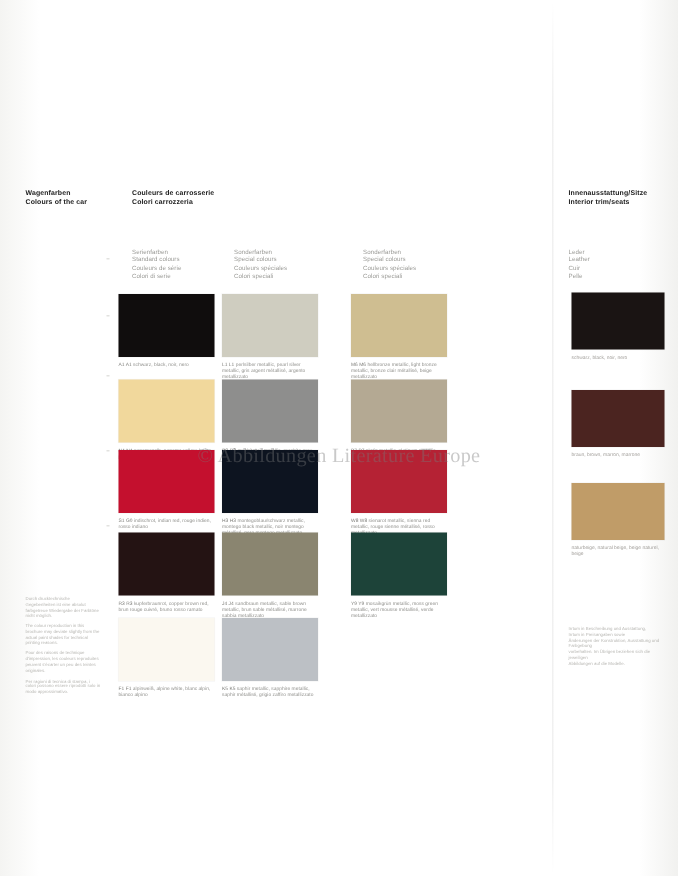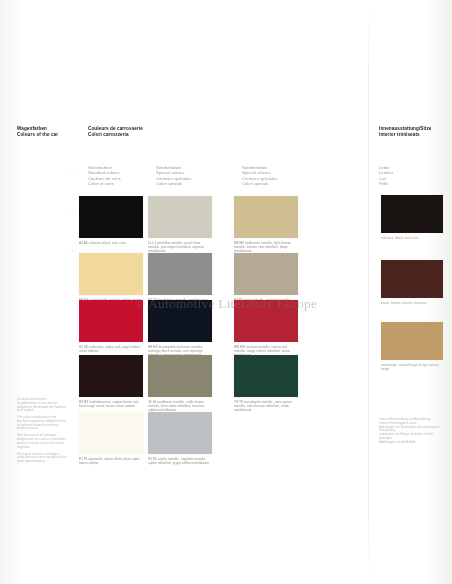--- a/index.html
+++ b/index.html
@@ -237,14 +237,14 @@
   <div class="cap-l" style="left:381px;top:363px;width:62px;">naturbeige, natural beige, beige naturel, beige</div>
 
   <div class="foot" style="left:379px;top:418px;width:64px;">
     <p style="margin-bottom:0">Irrtum in Beschreibung und Ausstattung,</p>
     <p style="margin-bottom:0">Irrtum in Preisangaben sowie</p>
     <p style="margin-bottom:0">Änderungen der Konstruktion, Ausstattung und Farbgebung</p>
     <p style="margin-bottom:0">vorbehalten. Im Übrigen beziehen sich die jeweiligen</p>
     <p style="margin-bottom:0">Abbildungen auf die Modelle.</p>
   </div>
 
-  <div class="watermark">© Automotive Literature Europe</div>
+  <div class="watermark">© Abbildungen Literature Europe</div>
 </div>
 
 </body></html>

